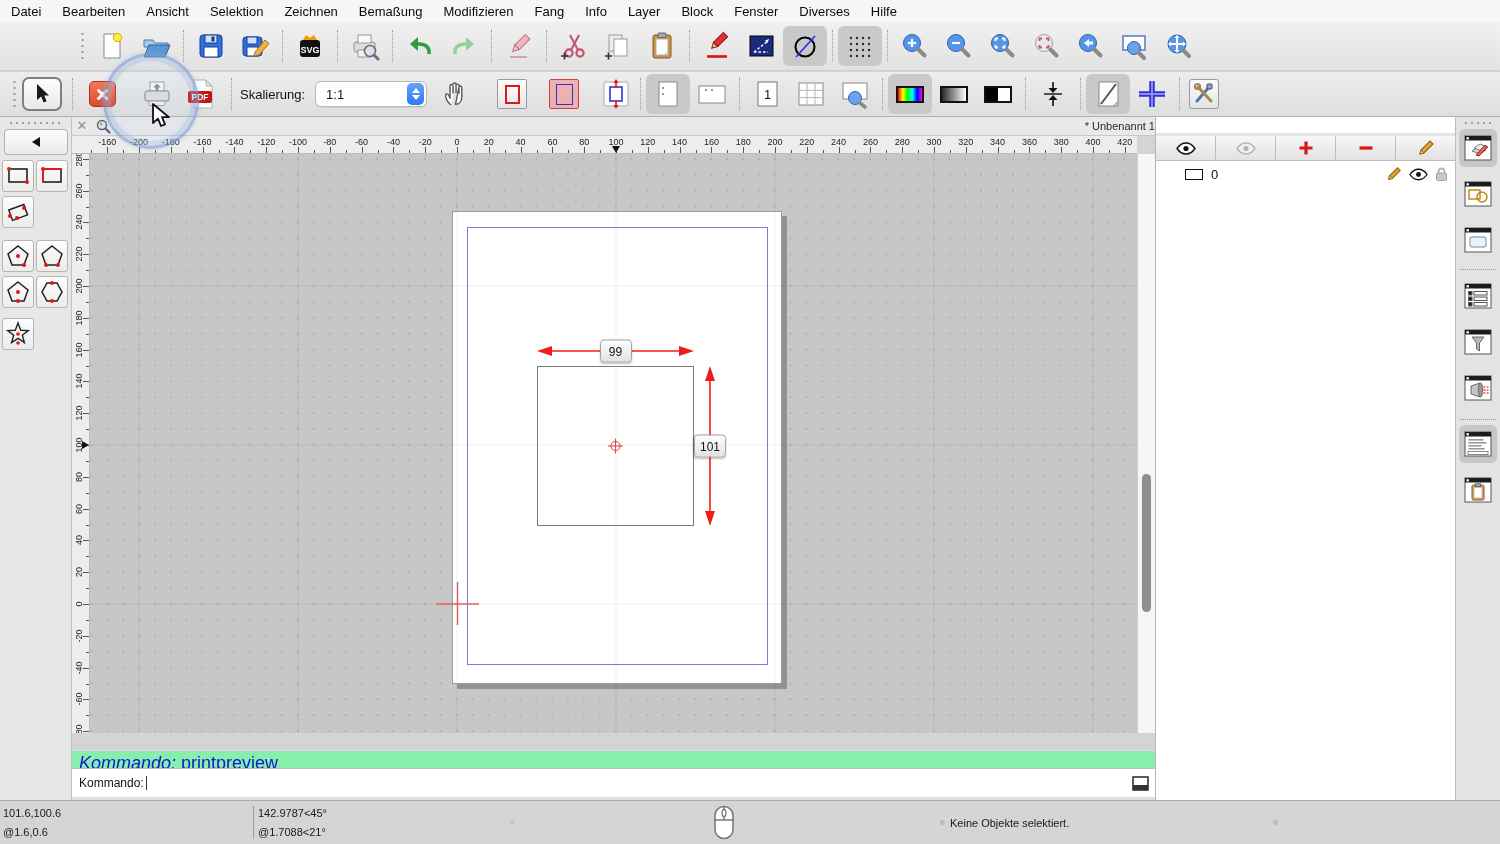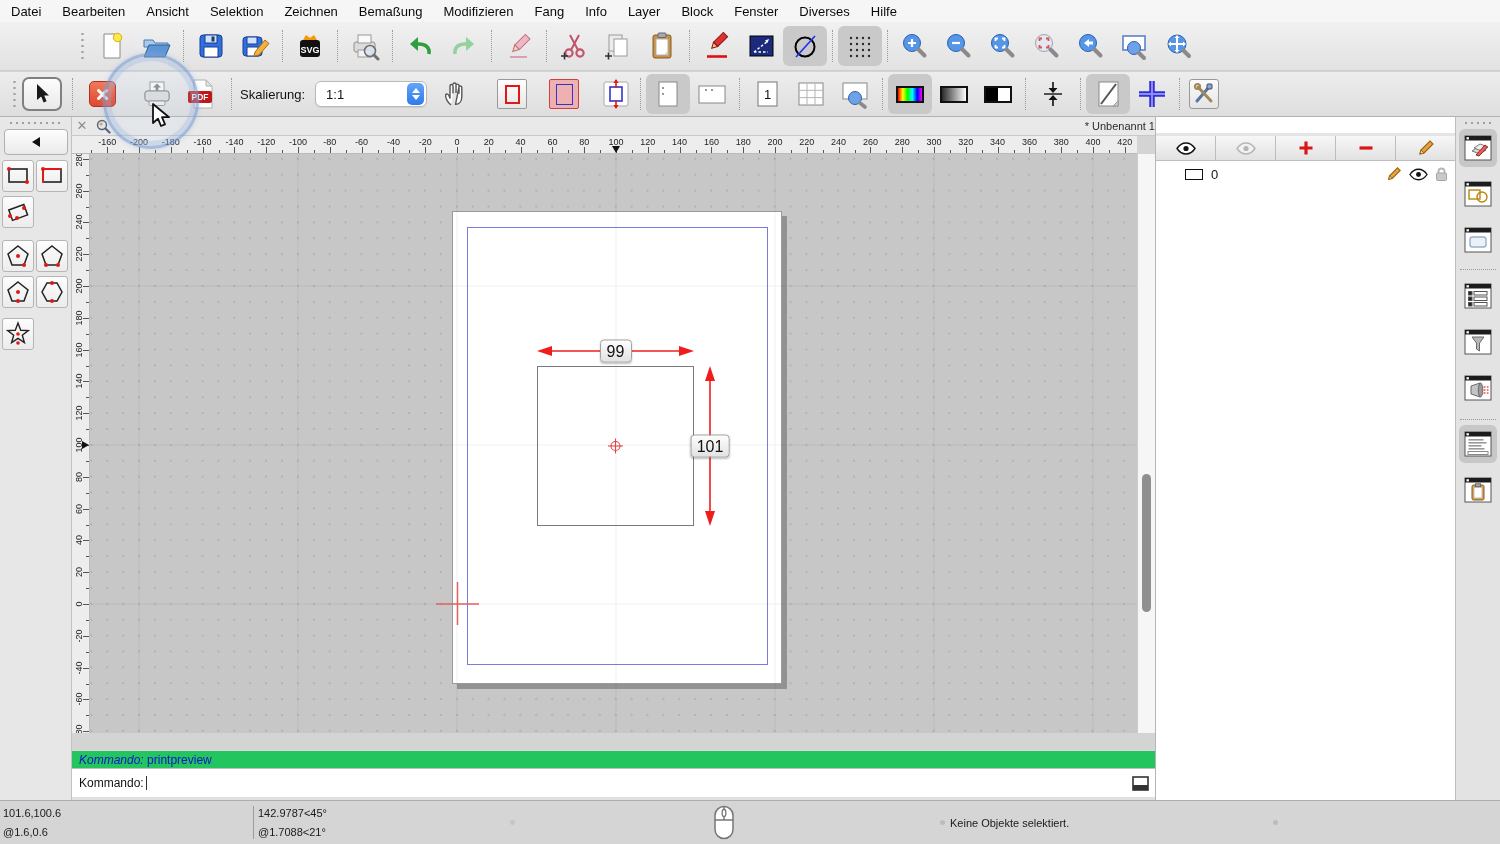--- a/index.html
+++ b/index.html
@@ -92,29 +92,29 @@
             background-size:15.9px 15.9px; background-position:9.25px 12.75px; overflow:hidden; }
   #page { position:absolute; left:362px; top:57px; width:330px; height:473px; background:#fff;
           border:1px solid #9a9a9a; box-shadow:5px 5px 0 0 rgba(128,128,128,.75); z-index:1; }
   #paper-border { position:absolute; left:14px; top:15px; width:301px; height:438px;
                   border:1px solid #7b7bdc; }
   #dwg-rect { position:absolute; left:447px; top:212px; width:157px; height:160px;
               border:1px solid #7a7a7a; z-index:2; }
   #dims-svg { position:absolute; left:0; top:0; width:1047px; height:579px; z-index:3; pointer-events:none; }
   .dim-label { position:absolute; transform:translate(-50%,-50%); min-width:32px; height:23px; padding:0 5px;
                background:linear-gradient(#fefefe,#e2e2e2); border:1px solid #a3a3a3; border-radius:4px;
-               box-shadow:0 1px 2px rgba(0,0,0,.25); font-size:16px; color:#111; display:flex;
+               box-shadow:0 1px 2px rgba(0,0,0,.25); font-size:12px; color:#111; display:flex;
                align-items:center; justify-content:center; z-index:4; }
   #vscroll { position:absolute; left:1065px; top:37px; width:18px; height:579px; background:#f6f6f6;
              border-left:1px solid #ccc; }
   #vthumb { position:absolute; left:4px; top:320px; width:9px; height:138px; background:#8f8f8f; border-radius:5px; }
   #gridinfo { position:absolute; left:0; top:616px; width:1083px; height:17px; background:#fbfbfb;
               border-top:1px solid #bdbdbd; font-size:12px; color:#111; text-align:right; padding:1px 8px 0 0; }
-  #cmdhist { position:absolute; left:0; top:633px; width:1083px; height:18px; background:#22c55e;
-             border-top:1px solid #dcdcdc; font-size:12px; padding:2px 0 0 7px; color:#1515cd; }
+  #cmdhist { position:absolute; left:0; top:633px; width:1083px; height:18px; background:#86efac;
+             border-top:1px solid #dcdcdc; font-size:18px; padding:2px 0 0 7px; color:#1515cd; }
   #cmdhist .pfx { font-style:italic; }
   #cmdinput { position:absolute; left:0; top:651px; width:1083px; height:29px; background:#fff;
               border-top:1px solid #c0c0c0; display:flex; align-items:center; font-size:12px; color:#111;
               padding-left:7px; }
   #caret { width:1px; height:14px; background:#333; margin-left:2px; }
   #cmd-panel-icon { position:absolute; right:6px; top:7px; }
   #cmd-bottom-fill { position:absolute; left:0; top:680px; width:1083px; height:3px; background:#e0e0e0; }
 
   
   #layerpanel { position:absolute; left:1155px; top:0; width:300px; height:683px; background:#fff;

